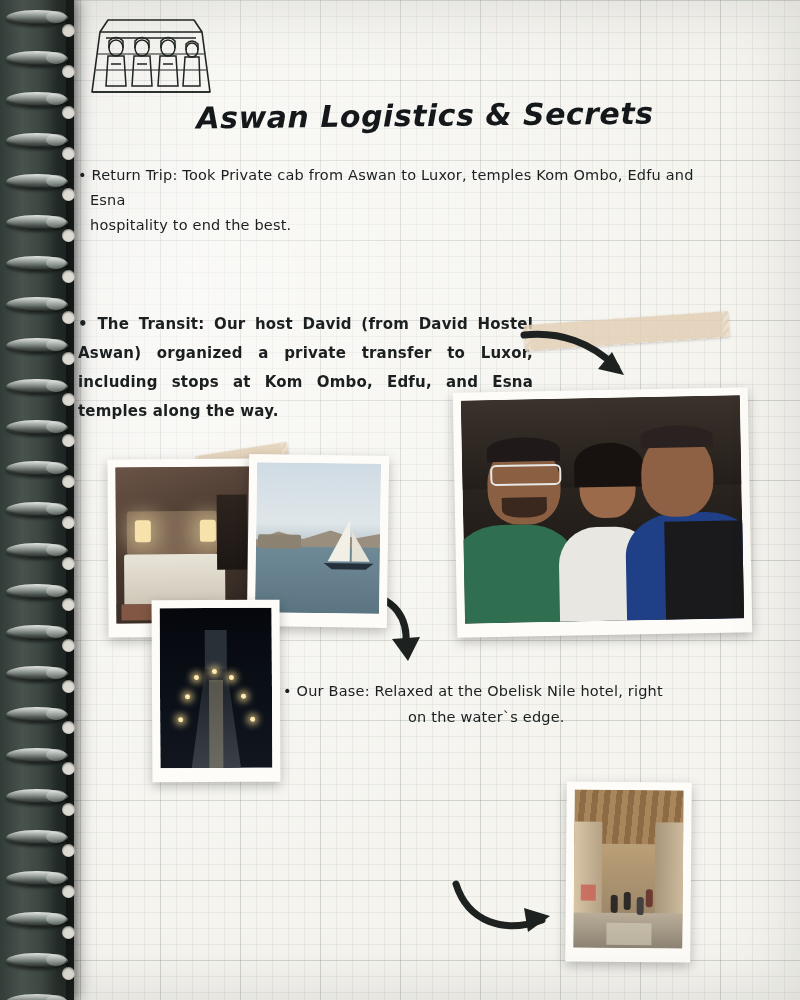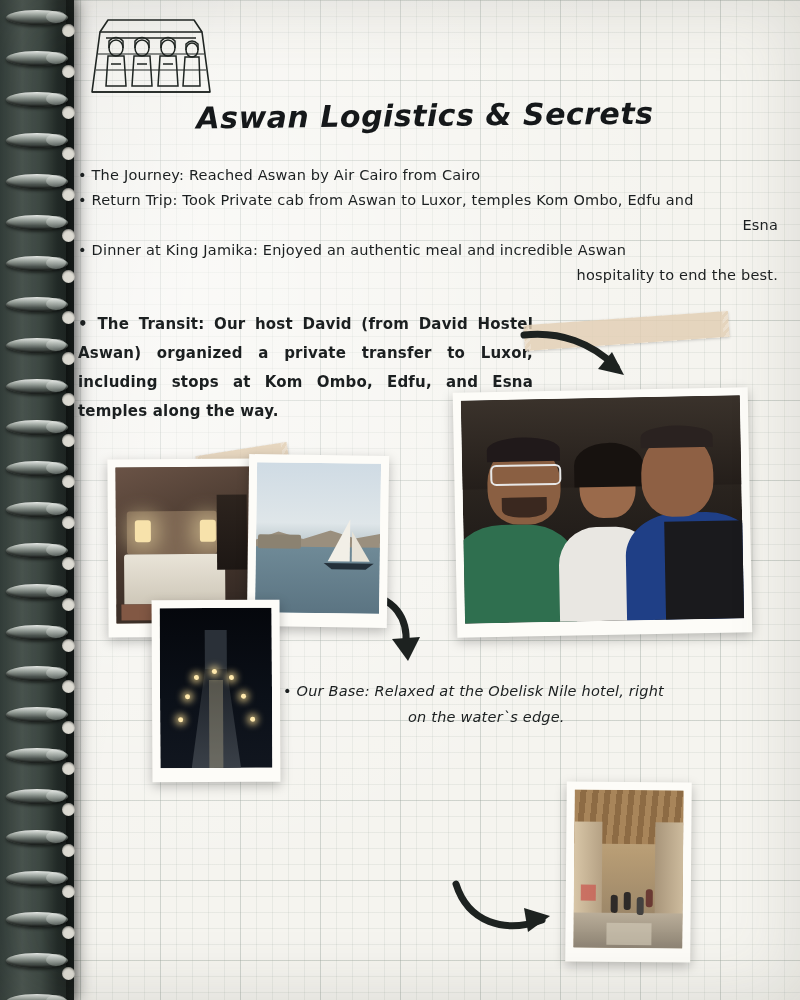--- a/index.html
+++ b/index.html
@@ -110,37 +110,36 @@
     font-family: "DejaVu Sans", sans-serif;
     letter-spacing: 0.2px;
   }
   .bullets {
     left: 78px; top: 163px;
     width: 700px;
     font-size: 14.5px;
     line-height: 25px;
   }
   .bullets p { margin: 0; }
-  .bullets .ind { padding-left: 12px; text-align: right; }
+  .bullets .ind { padding-left: 12px; }
 
   .transit {
     left: 78px; top: 310px;
     width: 455px;
     font-size: 15px;
     line-height: 29px;
     font-weight: 600;
     text-align: justify;
   }
 
   .base-cap {
     left: 283px; top: 678px;
     width: 470px;
     font-size: 14.5px;
     line-height: 26px;
-    font-style: italic;
   }
   .base-cap .l2 { padding-left: 125px; }
 
   .local {
     left: 86px; top: 808px;
     width: 470px;
     font-size: 14.5px;
     line-height: 26px;
   }
 
@@ -320,24 +319,22 @@
           <path d="M100,42 L100,36 Q106,30 112,36 L112,42"></path>
           <path d="M99,49 L113,49 L114,78 L97,78 Z"></path>
         </g>
       </g>
     </svg>
   </div>
 
   <div class="title">Aswan Logistics &amp; Secrets</div>
 
   <div class="txt bullets">
-    <p>• The Journey: Reached Aswan by Air Cairo from Cairo</p>
     <p>• Return Trip: Took Private cab from Aswan to Luxor, temples Kom Ombo, Edfu and</p>
     <p class="ind">Esna</p>
-    <p>• Dinner at King Jamika: Enjoyed an authentic meal and incredible Aswan</p>
     <p class="ind">hospitality to end the best.</p>
   </div>
 
   <div class="txt transit">• The Transit: Our host David (from David Hostel Aswan) organized a private transfer to Luxor, including stops at Kom Ombo, Edfu, and Esna temples along the way.</div>
 
   <div class="tape" id="tape-1"></div>
   <div class="tape" id="tape-2"></div>
 
   <div class="arrow" style="left:520px; top:325px;">
     <svg width="120" height="60" viewBox="0 0 120 60">

